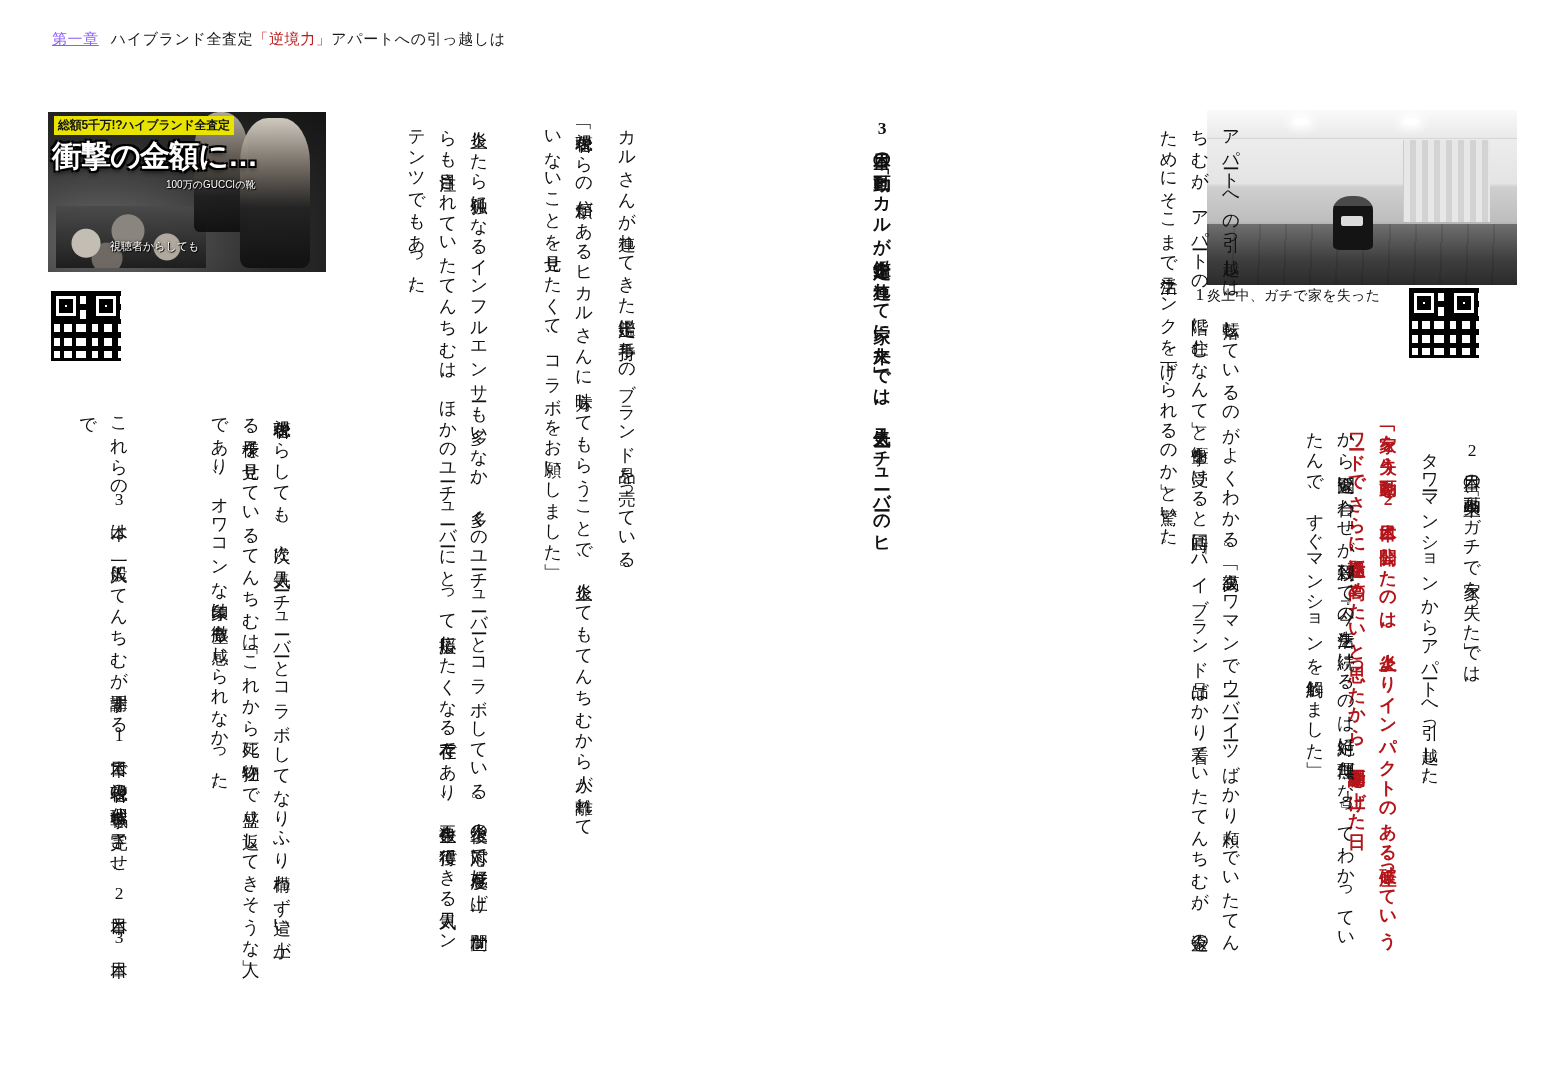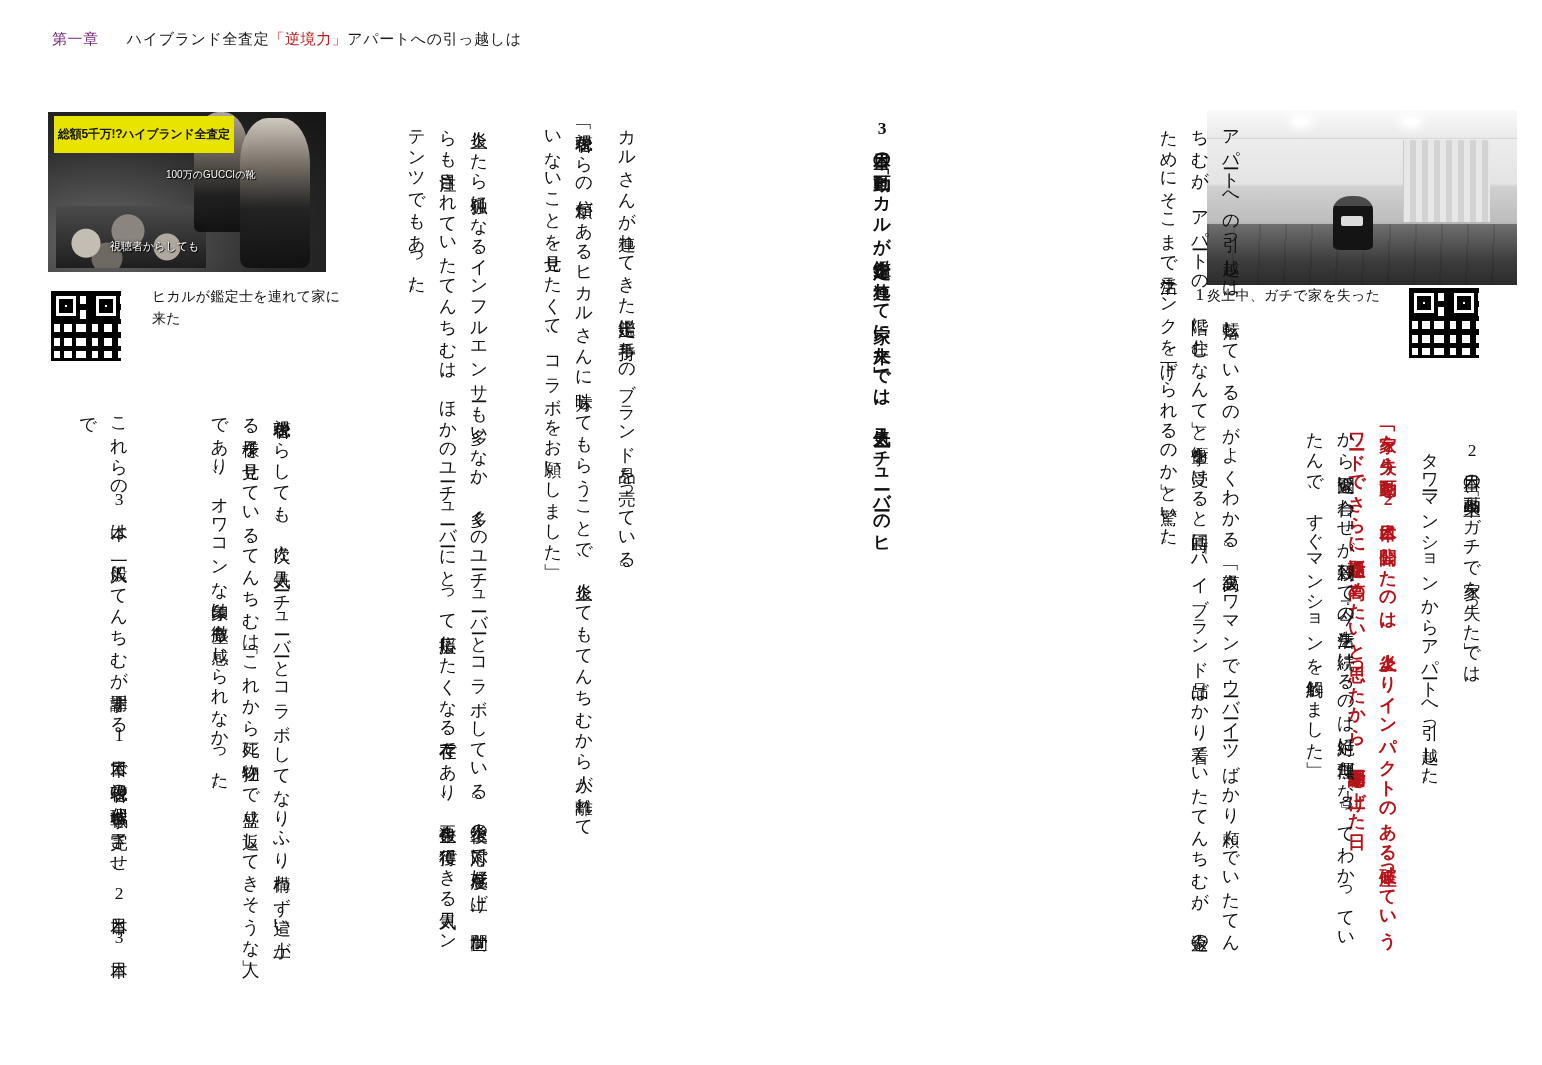--- a/index.html
+++ b/index.html
@@ -24,22 +24,23 @@
   .running-head {
     position: absolute;
     top: 30px;
     left: 52px;
     font-size: 15px;
     letter-spacing: 0.04em;
     white-space: nowrap;
     color: #1a1a1a;
   }
   .running-head .chapter {
-    color: #701a75;
-    margin-right: 28px;
+    color: #8b5cf6;
+    margin-right: 12px;
+    text-decoration: underline;
   }
   .running-head .accent {
     color: #b91c1c;
   }
 
   
   .vcol {
     position: absolute;
     writing-mode: vertical-rl;
     text-orientation: upright;
@@ -75,21 +76,21 @@
       linear-gradient(160deg, #3a3a3a 0%, #1b1b1b 100%);
   }
   .thumb-left .headline-band {
     position: absolute;
     top: 4px;
     left: 6px;
     background: #e8e400;
     color: #111;
     font-weight: bold;
     font-size: 12px;
-    padding: 10px 4px;
+    padding: 1px 4px;
     letter-spacing: -0.02em;
     font-family: "Liberation Sans", sans-serif;
     white-space: nowrap;
   }
   .thumb-left .big-title {
     position: absolute;
     top: 24px;
     left: 4px;
     font-size: 30px;
     font-weight: bold;
@@ -97,21 +98,21 @@
     letter-spacing: -0.03em;
     font-family: "Liberation Sans", sans-serif;
     text-shadow:
       -2px -2px 0 #000, 2px -2px 0 #000,
       -2px 2px 0 #000, 2px 2px 0 #000,
       0 3px 5px rgba(0,0,0,.8);
     white-space: nowrap;
   }
   .thumb-left .tag-gucci {
     position: absolute;
-    top: 56px;
+    top: 66px;
     left: 118px;
     font-size: 10px;
     color: #ffffff;
     font-family: "Liberation Sans", sans-serif;
     text-shadow: 0 0 3px #000, 1px 1px 0 #000;
     white-space: nowrap;
   }
   .thumb-left .tag-rare {
     position: absolute;
     bottom: 18px;
@@ -276,26 +277,26 @@
   </div>
   <div class="caption" style="left:1207px; top:285px; width:180px; text-align:left;">炎上中、ガチで家を失った</div>
   <div class="qr" style="left:1406px; top:285px;"></div>
 
   <div class="figure" style="left:48px; top:112px;">
     <div class="thumb thumb-left">
       <div class="pile"></div>
       <div class="person-b"></div>
       <div class="person-a"></div>
       <div class="headline-band">総額5千万!?ハイブランド全査定</div>
+      <div class="big-title">衝撃の金額に…</div>
       <div class="tag-gucci">100万のGUCCIの靴</div>
       <div class="tag-rare">視聴者からしても</div>
     </div>
   </div>
   <div class="qr" style="left:48px; top:288px;"></div>
-  <div class="caption" style="left:152px; top:286px; width:190px;">ヒカルが鑑定士を連れて家に来た</div>
 
   <div class="vcol" style="right:55px; top:440px; height:500px;">2本目の動画「炎上中、ガチで家を失った」では、</div>
 
   <div class="vcol" style="right:97px; top:440px; height:430px;">タワーマンションからアパートへ引っ越した。</div>
 
   <div class="vcol red" style="right:139px; top:420px; height:520px;">「家を失う動画を2本目に公開したのは、炎上よりインパクトのある破産っていうワードでさらに話題性を高めたいと思ったから。謝罪動画を上げた日</div>
 
   <div class="vcol" style="right:181px; top:420px; height:520px;">から返金問い合わせが殺到して『今の生活を続けるのは絶対に無理だな』ってわかっていたんで、すぐマンションを解約しました」</div>
 
   <div class="vcol" style="right:296px; top:118px; height:825px;">アパートへの引っ越しは、転落しているのがよくわかる。「高級タワマンでウーバーイーツばかり頼んでいたてんちむが、アパートの1階に住むなんて」と衝撃を受けると同時に「ハイブランド品ばかり着ていたてんちむが、返金のためにそこまで生活ランクを下げられるのか」と驚いた。</div>

